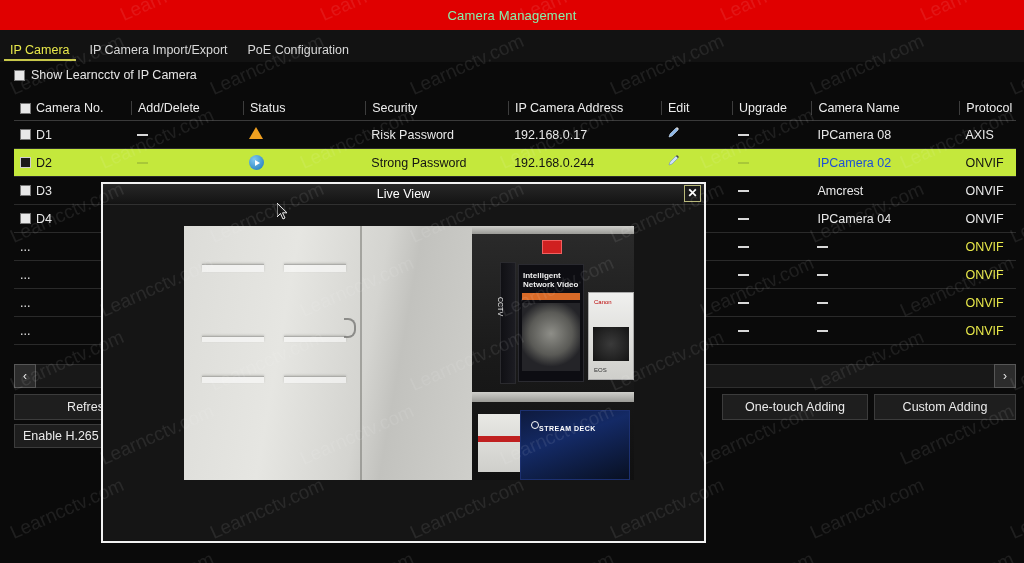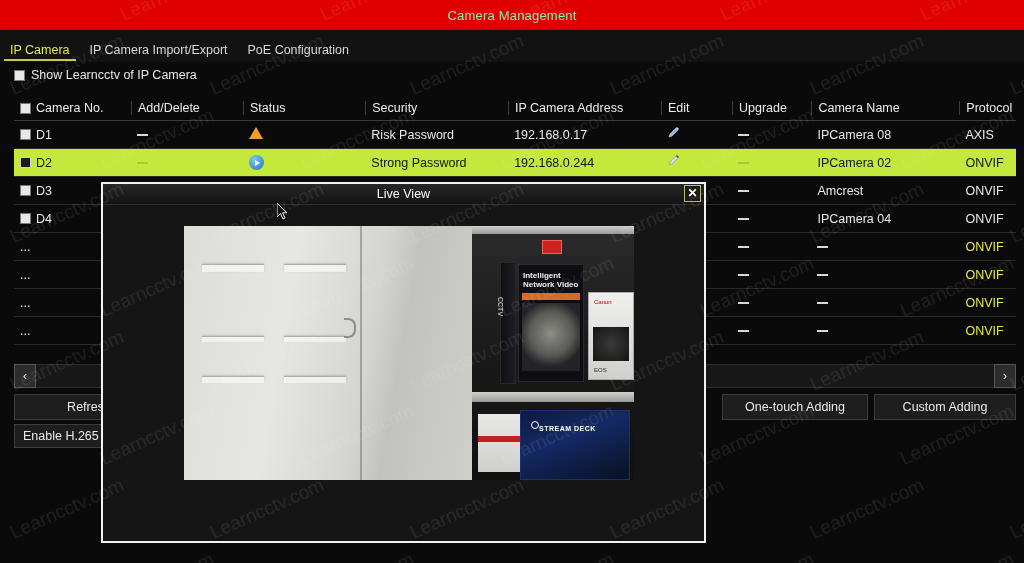--- a/index.html
+++ b/index.html
@@ -49,21 +49,21 @@
   
   .table { position: absolute; left: 14px; top: 96px; width: 1002px; }
   .trow {
     display: flex; align-items: center; height: 28px;
     border-bottom: 1px solid #2a2a2a; color: #e9e9e9; font-size: 12.5px; gap: 16px;
   }
   .trow.head { height: 25px; border-bottom: 1px solid #3a3a3a; }
   .trow.head .cell { color: #ededed; }
   .trow.head .cell + .cell { border-left: 1px solid #3d3d3d; }
   .trow.sel { background: #c4e83c; color: #121212; }
-  .trow.sel .proto, .trow.sel .cname { color: #0f172a; }
+  .trow.sel .proto, .trow.sel .cname { color: #1d4ed8; }
 
   .cell { padding: 0 6px; overflow: hidden; white-space: nowrap; }
   .c-no      { width: 116px; display:flex; align-items:center; gap:5px; }
   .c-adddel  { width: 110px; }
   .c-status  { width: 122px; }
   .c-sec     { width: 146px; }
   .c-ip      { width: 158px; }
   .c-edit    { width: 62px; }
   .c-upg     { width: 72px; }
   .c-name    { width: 152px; }

